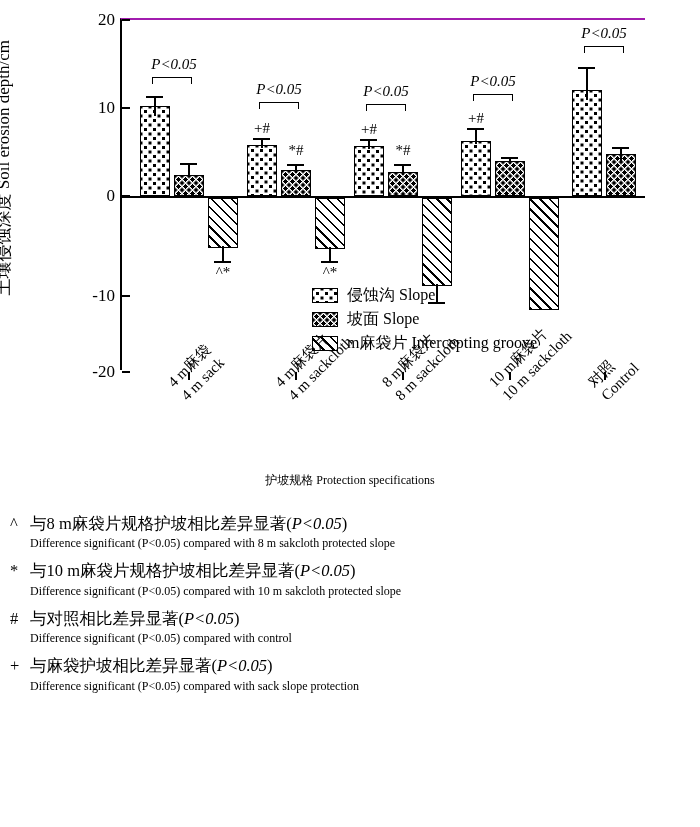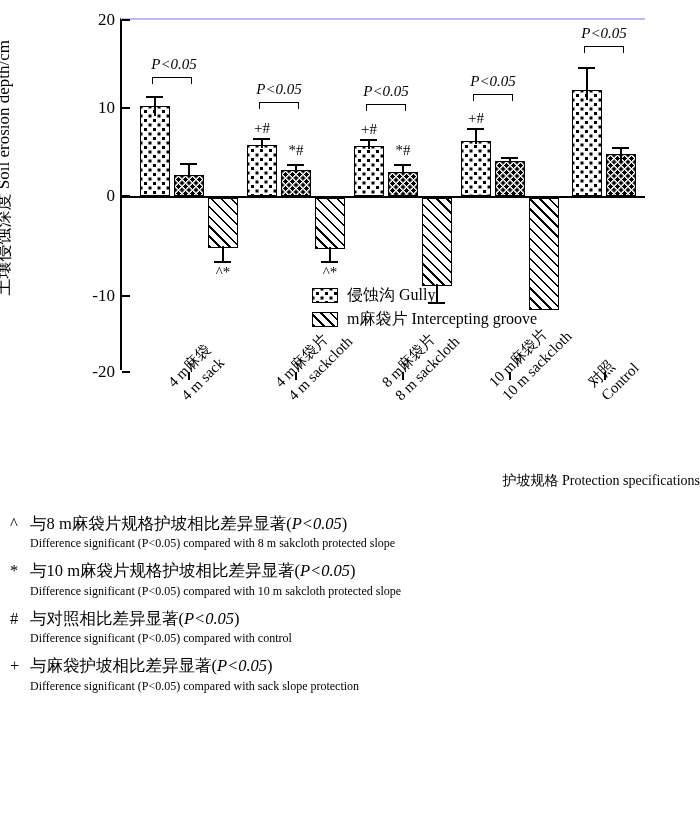--- a/index.html
+++ b/index.html
@@ -5,21 +5,21 @@
   html,body{margin:0;padding:0;}
   body{
     width:700px;height:827px;background:#ffffff;
     font-family:"Liberation Serif", serif;color:#000;
     position:relative;overflow:hidden;
   }
   
   #chart-wrap{position:absolute;left:0;top:0;width:700px;height:520px;}
   #plot{
     position:absolute;left:120px;top:18px;width:525px;height:352px;
-    border-left:2px solid #000;border-top:2px solid #c4b5fd;
+    border-left:2px solid #000;border-top:2px solid #a21caf;
     box-sizing:border-box;
   }
   .ytick{
     position:absolute;right:100%;transform:translateY(-50%);
     padding-right:7px;font-size:17px;white-space:nowrap;
   }
   .tickmark{
     position:absolute;left:-8px;width:8px;height:2px;background:#000;transform:translateY(-1px);
   }
   #ylabel{
@@ -56,21 +56,21 @@
   }
   .sig{
     position:absolute;font-size:15px;white-space:nowrap;text-align:center;
   }
   .xtick{
     position:absolute;top:358px;font-size:15px;white-space:nowrap;line-height:1.25;
     transform-origin:left top;transform:rotate(-45deg);text-align:left;
   }
   .xtickmark{position:absolute;top:352px;width:2px;height:8px;background:#000;}
   #xlabel{
-    position:absolute;left:0;width:700px;top:472px;text-align:right;font-size:14px;
+    position:absolute;left:0;width:700px;top:472px;text-align:center;font-size:12px;
   }
   
   #legend{position:absolute;left:190px;top:265px;font-size:16px;}
   #legend .row{display:flex;align-items:center;margin-bottom:3px;}
   #legend .sw{width:26px;height:15px;border:1.6px solid #000;margin-right:9px;box-sizing:border-box;}
   
   #notes{position:absolute;left:10px;top:512px;width:684px;font-size:16.5px;line-height:1.42;}
   .note{margin-bottom:7px;display:flex;}
   .note .mark{width:20px;flex:0 0 20px;text-align:left;}
   .note .body{flex:1;}
@@ -166,21 +166,25 @@
     <div class="bar pat-slope" style="left:484px;top:134px;width:30px;height:42px;"></div>
     <div class="errbar" style="left:498px;top:127px;height:14px;"></div>
     <div class="errcap" style="left:490px;top:127px;width:17px;"></div>
 
     <div class="pbracket" style="left:462px;top:26px;width:40px;"></div>
     <div class="plabel" style="left:430px;top:5px;width:104px;">P&lt;0.05</div>
 
     <div id="legend">
       <div class="row">
         <span class="sw pat-gully"></span>
-        <span>侵蚀沟 Gully</span>
+        <span>侵蚀沟 Slope</span>
+      </div>
+      <div class="row">
+        <span class="sw pat-slope"></span>
+        <span>坡面 Slope</span>
       </div>
       <div class="row">
         <span class="sw pat-groove"></span>
         <span>m麻袋片 Intercepting groove</span>
       </div>
     </div>
 
     <div class="xtickmark" style="left:66px;"></div>
     <div class="xtickmark" style="left:173px;"></div>
     <div class="xtickmark" style="left:280px;"></div>

